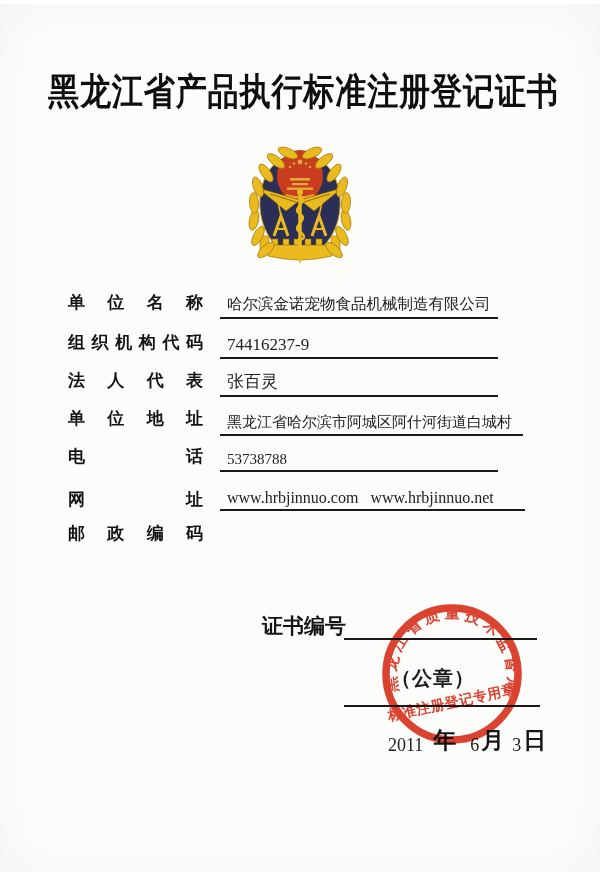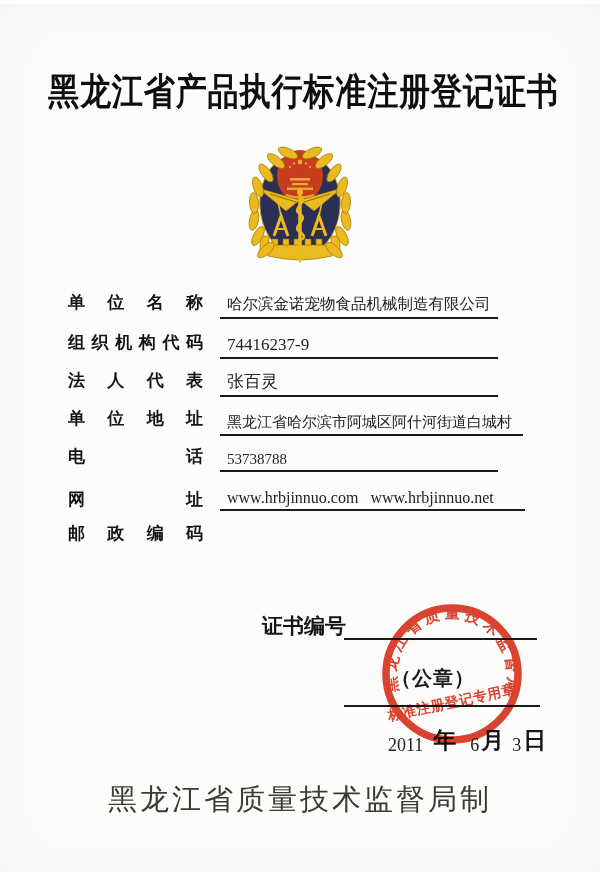--- a/index.html
+++ b/index.html
@@ -169,15 +169,14 @@
     <circle cx="75" cy="75" r="66" fill="none" stroke="#dc3522" stroke-width="7.5"></circle>
     <defs>
       <path id="sealArc" d="M 23 96 A 56 56 0 1 1 127 96" fill="none"></path>
     </defs>
     <text font-size="15.5" fill="#dc3522" letter-spacing="4">
       <textPath href="#sealArc" startOffset="4">黑龙江省质量技术监督局</textPath>
     </text>
     <text x="75" y="108" transform="rotate(-12 75 104)" text-anchor="middle" font-size="14" fill="#dc3522" letter-spacing="0.5">标准注册登记专用章</text>
   </svg>
 
-  <div class="footer">黑龙江省质量技术监督局制</div>
 
 </div>
 
 </body></html>

